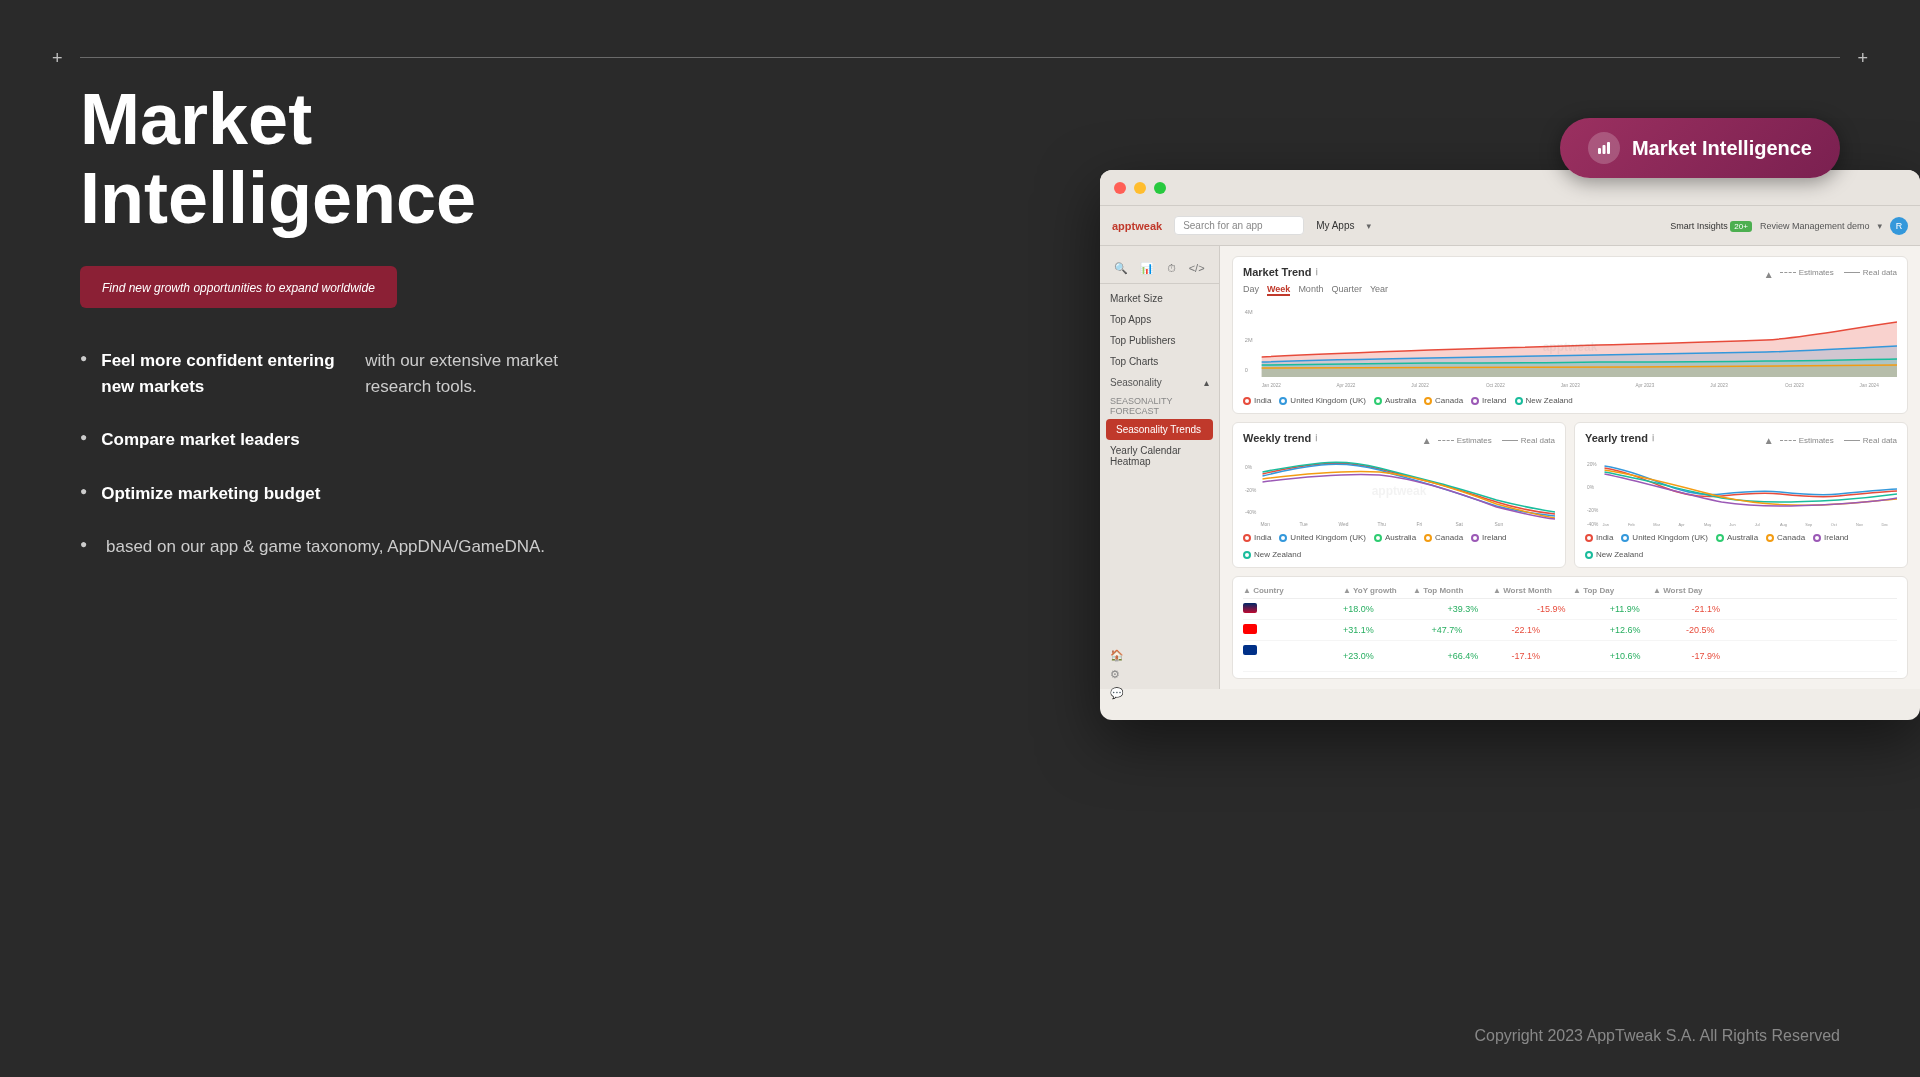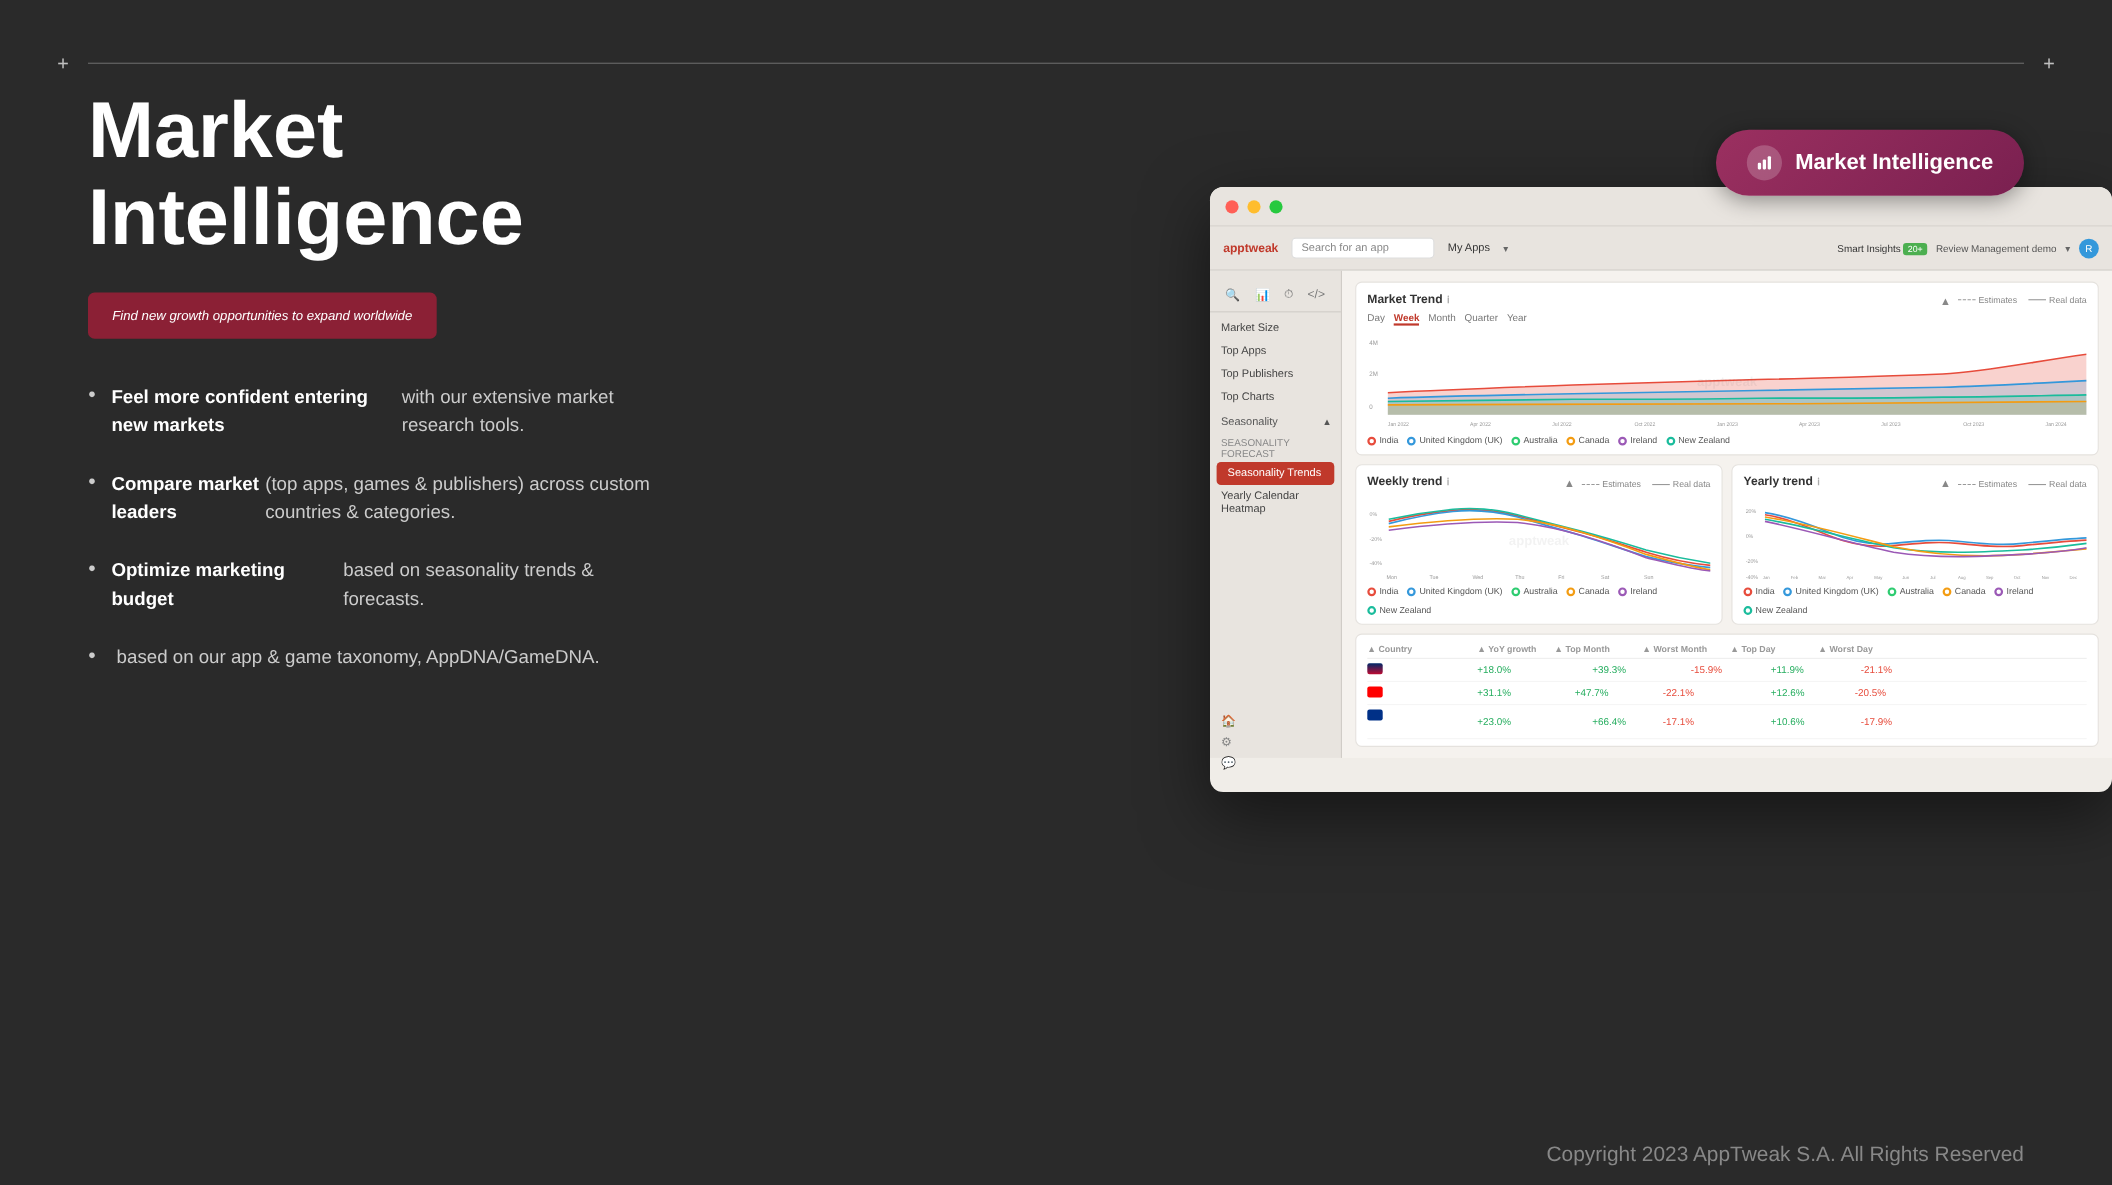--- a/index.html
+++ b/index.html
@@ -413,23 +413,23 @@
       font-size: 18px;
       font-weight: 700;
       color: #666;
       white-space: nowrap;
       pointer-events: none;
     }
 
     
     .copyright {
       position: absolute;
-      bottom: 16px;
+      bottom: 32px;
       right: 80px;
-      font-size: 19px;
+      font-size: 16px;
       color: #888;
     }
 
     
     svg { display: block; }
   </style>
 </head>
 <body>
 
 <span class="corner-decoration corner-tl">+</span>
@@ -441,24 +441,24 @@
   
   <div class="subtitle-banner">
     <span>Find new growth opportunities to expand worldwide</span>
   </div>
 
   <ul class="bullet-list">
     <li>
       <strong>Feel more confident entering new markets</strong>&nbsp;<span>with our extensive market research tools.</span>
     </li>
     <li>
-      <strong>Compare market leaders</strong>&nbsp;<span>(top apps, games &amp; publishers) across custom countries &amp; categories.</span>
+      <strong>Compare market leaders</strong>&nbsp;
     </li>
     <li>
-      <strong>Optimize marketing budget</strong>&nbsp;<span>based on seasonality trends &amp; forecasts.</span>
+      <strong>Optimize marketing budget</strong>&nbsp;
     </li>
     <li>
       &nbsp;<span>based on our app &amp; game taxonomy, AppDNA/GameDNA.</span>
     </li>
   </ul>
 </div>
 
 <div class="right-screenshot">
 
   <div class="mi-badge">

